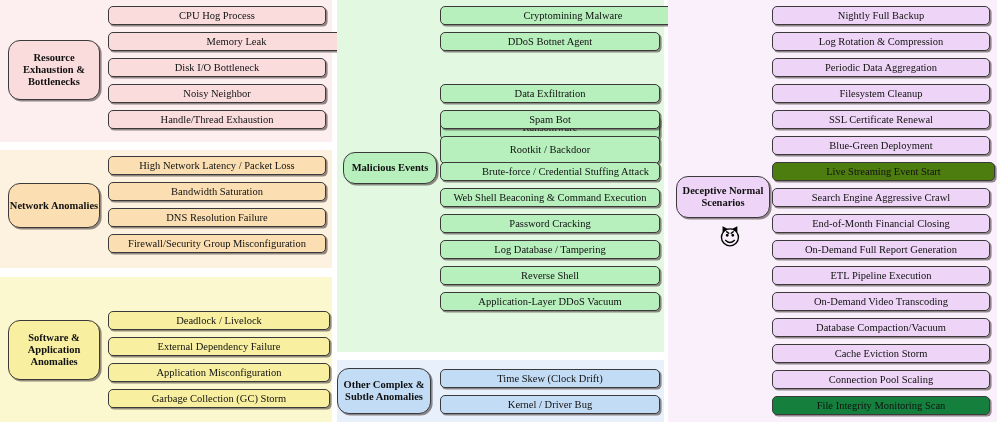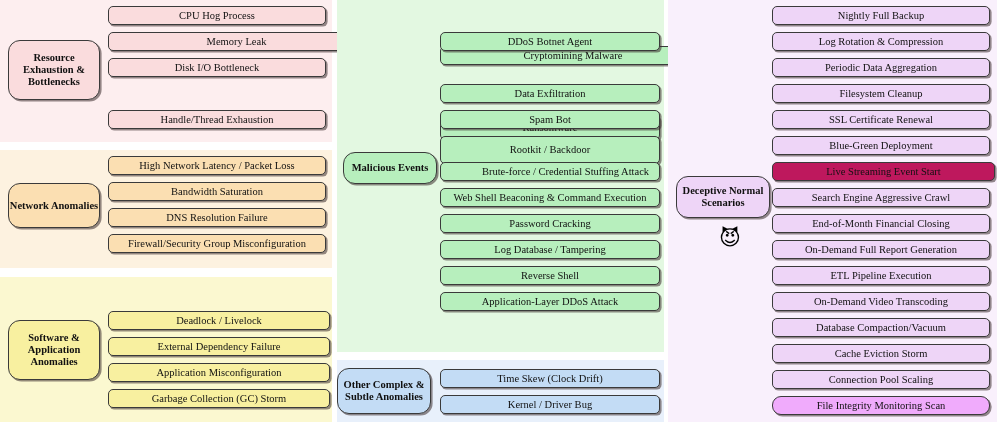--- a/index.html
+++ b/index.html
@@ -75,20 +75,21 @@
 <body>
 
 <div id="root">
     <div class="column" style="left: 0px; width: 332px;">
       <div class="group" style="top: 0px; height: 142px; width: 332px; background: rgb(253, 238, 239);">
         <div class="group-inner">
           <div class="cat-box" style="left: 8px; top: 40px; width: 92px; height: 60px; background: rgb(250, 220, 221);">Resource Exhaustion &amp; Bottlenecks</div>
           <div class="item-box" style="left: 108px; top: 6px; width: 218px; height: 19px; background: rgb(250, 220, 221);">CPU Hog Process</div>
           <div class="item-box" style="left: 108px; top: 32px; width: 257px; height: 19px; background: rgb(250, 220, 221);">Memory Leak</div>
           <div class="item-box" style="left: 108px; top: 58px; width: 218px; height: 19px; background: rgb(250, 220, 221);">Disk I/O Bottleneck</div>
+          <div class="item-box" style="left: 108px; top: 84px; width: 218px; height: 19px; background: rgb(250, 220, 221);">Noisy Neighbor</div>
           <div class="item-box" style="left: 108px; top: 110px; width: 218px; height: 19px; background: rgb(250, 220, 221);">Handle/Thread Exhaustion</div>
         </div>
       </div>
       <div class="group" style="top: 150px; height: 118px; width: 332px; background: rgb(253, 242, 224);">
         <div class="group-inner">
           <div class="cat-box" style="left: 8px; top: 33px; width: 92px; height: 45px; background: rgb(251, 223, 178);">Network Anomalies</div>
           <div class="item-box" style="left: 108px; top: 6px; width: 218px; height: 19px; background: rgb(251, 223, 178);">High Network Latency / Packet Loss</div>
           <div class="item-box" style="left: 108px; top: 32px; width: 218px; height: 19px; background: rgb(251, 223, 178);">Bandwidth Saturation</div>
           <div class="item-box" style="left: 108px; top: 58px; width: 218px; height: 19px; background: rgb(251, 223, 178);">DNS Resolution Failure</div>
           <div class="item-box" style="left: 108px; top: 84px; width: 218px; height: 19px; background: rgb(251, 223, 178);">Firewall/Security Group Misconfiguration</div>
@@ -101,32 +102,32 @@
           <div class="item-box" style="left: 108px; top: 60px; width: 222px; height: 19px; background: rgb(248, 240, 160);">External Dependency Failure</div>
           <div class="item-box" style="left: 108px; top: 86px; width: 222px; height: 19px; background: rgb(248, 240, 160);">Application Misconfiguration</div>
           <div class="item-box" style="left: 108px; top: 112px; width: 222px; height: 19px; background: rgb(248, 240, 160);">Garbage Collection (GC) Storm</div>
         </div>
       </div>
     </div>
     <div class="column" style="left: 337px; width: 327px;">
       <div class="group" style="top: 0px; height: 352px; width: 327px; background: rgb(227, 248, 225);">
         <div class="group-inner">
           <div class="cat-box" style="left: 6px; top: 152px; width: 94px; height: 32px; background: rgb(183, 239, 189);">Malicious Events</div>
-          <div class="item-box" style="left: 103px; top: 6px; width: 266px; height: 19px; background: rgb(183, 239, 189); margin-top: 40px;">Cryptomining Malware</div>
+          <div class="item-box" style="left: 103px; top: 6px; width: 266px; height: 19px; background: rgb(183, 239, 189);">Cryptomining Malware</div>
           <div class="item-box" style="left: 103px; top: 32px; width: 220px; height: 19px; background: rgb(183, 239, 189);">DDoS Botnet Agent</div>
           <div class="item-box" style="left: 103px; top: 70px; width: 220px; height: 25px; background: rgb(183, 239, 189); margin-top: 45px;">Ransomware</div>
           <div class="item-box" style="left: 103px; top: 84px; width: 220px; height: 19px; background: rgb(183, 239, 189);">Data Exfiltration</div>
           <div class="item-box" style="left: 103px; top: 110px; width: 220px; height: 19px; background: rgb(183, 239, 189);">Spam Bot</div>
           <div class="item-box" style="left: 103px; top: 136px; width: 220px; height: 28px; background: rgb(183, 239, 189);">Rootkit / Backdoor</div>
           <div class="item-box" style="left: 103px; top: 162px; width: 220px; height: 19px; background: rgb(183, 239, 189); padding-left: 31px;">Brute-force / Credential Stuffing Attack</div>
           <div class="item-box" style="left: 103px; top: 188px; width: 220px; height: 19px; background: rgb(183, 239, 189);">Web Shell Beaconing &amp; Command Execution</div>
           <div class="item-box" style="left: 103px; top: 214px; width: 220px; height: 19px; background: rgb(183, 239, 189);">Password Cracking</div>
           <div class="item-box" style="left: 103px; top: 240px; width: 220px; height: 19px; background: rgb(183, 239, 189);">Log Database / Tampering</div>
           <div class="item-box" style="left: 103px; top: 266px; width: 220px; height: 19px; background: rgb(183, 239, 189);">Reverse Shell</div>
-          <div class="item-box" style="left: 103px; top: 292px; width: 220px; height: 19px; background: rgb(183, 239, 189);">Application-Layer DDoS Attack</div>
+          <div class="item-box" style="left: 103px; top: 292px; width: 220px; height: 19px; background: rgb(183, 239, 189);">Application-Layer DDoS Vacuum</div>
         </div>
       </div>
       <div class="group" style="top: 360px; height: 62px; width: 327px; background: rgb(232, 240, 251);">
         <div class="group-inner">
           <div class="cat-box" style="left: 0; top: 8px; width: 94px; height: 46px; background: rgb(195, 220, 245);">Other Complex &amp; Subtle Anomalies</div>
           <div class="item-box" style="left: 103px; top: 9px; width: 220px; height: 19px; background: rgb(195, 220, 245);">Time Skew (Clock Drift)</div>
           <div class="item-box" style="left: 103px; top: 35px; width: 220px; height: 19px; background: rgb(195, 220, 245);">Kernel / Driver Bug</div>
         </div>
       </div>
     </div>
@@ -134,26 +135,26 @@
       <div class="group" style="top: 0px; height: 422px; width: 329px; background: rgb(249, 240, 252);">
         <div class="group-inner">
           <div class="cat-box" style="left: 8px; top: 176px; width: 94px; height: 42px; background: rgb(238, 213, 247);">Deceptive Normal Scenarios</div>
           <div class="emoji" style="left: 42px; top: 228px; width: 40px;">😈</div>
           <div class="item-box" style="left: 104px; top: 6px; width: 218px; height: 19px; background: rgb(238, 213, 247);">Nightly Full Backup</div>
           <div class="item-box" style="left: 104px; top: 58px; width: 218px; height: 19px; background: rgb(238, 213, 247);">Periodic Data Aggregation</div>
           <div class="item-box" style="left: 104px; top: 32px; width: 218px; height: 19px; background: rgb(238, 213, 247);">Log Rotation &amp; Compression</div>
           <div class="item-box" style="left: 104px; top: 84px; width: 218px; height: 19px; background: rgb(238, 213, 247);">Filesystem Cleanup</div>
           <div class="item-box" style="left: 104px; top: 110px; width: 218px; height: 19px; background: rgb(238, 213, 247);">SSL Certificate Renewal</div>
           <div class="item-box" style="left: 104px; top: 136px; width: 218px; height: 19px; background: rgb(238, 213, 247);">Blue-Green Deployment</div>
-          <div class="item-box" style="left: 104px; top: 162px; width: 223px; height: 19px; background: #be185d;">Live Streaming Event Start</div>
+          <div class="item-box" style="left: 104px; top: 162px; width: 223px; height: 19px; background: #4d7c0f;">Live Streaming Event Start</div>
           <div class="item-box" style="left: 104px; top: 188px; width: 218px; height: 19px; background: rgb(238, 213, 247);">Search Engine Aggressive Crawl</div>
           <div class="item-box" style="left: 104px; top: 214px; width: 218px; height: 19px; background: rgb(238, 213, 247);">End-of-Month Financial Closing</div>
           <div class="item-box" style="left: 104px; top: 240px; width: 218px; height: 19px; background: rgb(238, 213, 247);">On-Demand Full Report Generation</div>
           <div class="item-box" style="left: 104px; top: 266px; width: 218px; height: 19px; background: rgb(238, 213, 247);">ETL Pipeline Execution</div>
           <div class="item-box" style="left: 104px; top: 292px; width: 218px; height: 19px; background: rgb(238, 213, 247);">On-Demand Video Transcoding</div>
           <div class="item-box" style="left: 104px; top: 318px; width: 218px; height: 19px; background: rgb(238, 213, 247);">Database Compaction/Vacuum</div>
           <div class="item-box" style="left: 104px; top: 344px; width: 218px; height: 19px; background: rgb(238, 213, 247);">Cache Eviction Storm</div>
           <div class="item-box" style="left: 104px; top: 370px; width: 218px; height: 19px; background: rgb(238, 213, 247);">Connection Pool Scaling</div>
-          <div class="item-box" style="left: 104px; top: 396px; width: 218px; height: 19px; background: #f0abfc; border-radius: 9px;">File Integrity Monitoring Scan</div>
+          <div class="item-box" style="left: 104px; top: 396px; width: 218px; height: 19px; background: #15803d;">File Integrity Monitoring Scan</div>
         </div>
       </div>
     </div>
   </div>
 
 </body></html>

